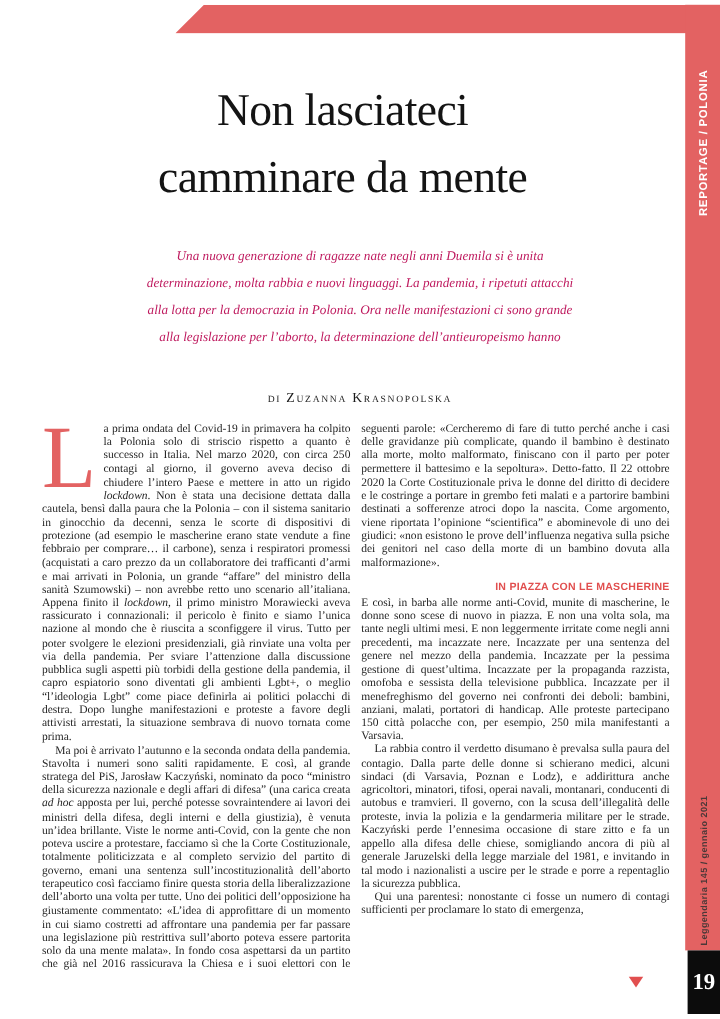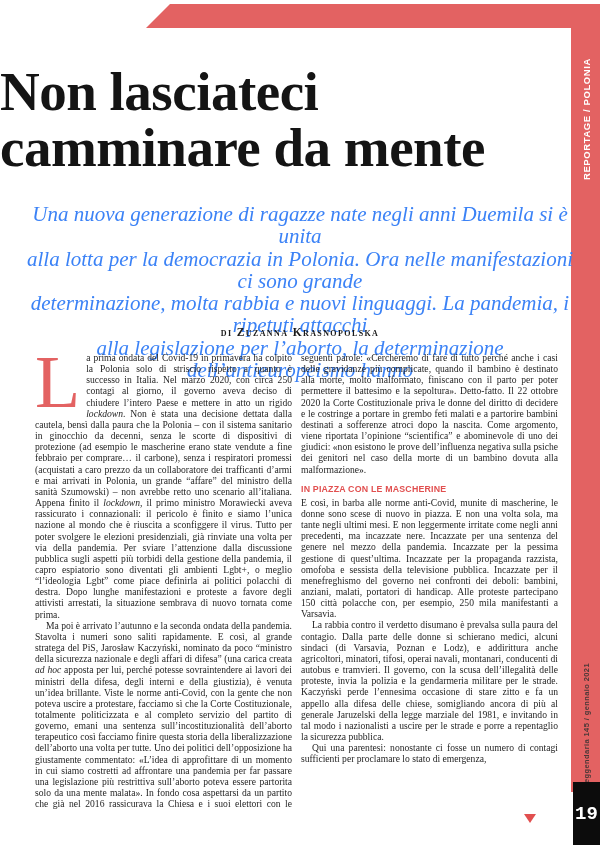--- a/index.html
+++ b/index.html
@@ -9,43 +9,43 @@
   
   .band-top{position:absolute;top:4px;left:146px;right:0;height:24px;background:#e36262;
             clip-path:polygon(24px 0,100% 0,100% 100%,0 100%);}
   .strip{position:absolute;top:4px;right:0;width:29px;height:788px;background:#e36262;}
   .kicker{position:absolute;top:58px;right:8px;writing-mode:vertical-rl;transform:rotate(180deg);
           font-family:"Liberation Sans",sans-serif;font-weight:bold;font-size:9.5px;
           letter-spacing:0.6px;color:#ffffff;white-space:nowrap;}
   .credit{position:absolute;bottom:61px;right:9px;writing-mode:vertical-rl;transform:rotate(180deg);
           font-family:"Liberation Sans",sans-serif;font-weight:bold;font-size:7.5px;
           letter-spacing:0.4px;color:#4a3838;white-space:nowrap;}
-  .pagenum-box{position:absolute;right:0;bottom:4px;width:27px;height:63px;background:#0c0c0c;
+  .pagenum-box{position:absolute;right:0;bottom:4px;width:27px;height:53px;background:#0c0c0c;
           display:flex;align-items:center;justify-content:center;
-          font-family:Liberation Mono, monospace;font-weight:bold;font-size:19px;color:#ffffff;}
+          font-family:Liberation Serif, serif;font-weight:bold;font-size:19px;color:#ffffff;}
 
   
-  .title{position:absolute;top:64px;left:0;width:571px;margin:0;
-         font-weight:bold;font-size:55px;line-height:56px;color:#141414;letter-spacing:-0.5px;}
+  .title{position:absolute;top:64px;left:0;width:571px;margin:0;text-align:center;
+         font-weight:normal;font-size:38px;line-height:56px;color:#141414;letter-spacing:-0.5px;}
   .title .tl{display:block;}
   .standfirst{position:absolute;top:203px;left:20px;width:560px;text-align:center;
-         font-style:italic;font-size:21px;line-height:22.3px;color:#3b82f6;}
+         font-style:italic;font-size:11px;line-height:22.3px;color:#be185d;}
   .byline{position:absolute;top:326px;left:20px;width:560px;text-align:center;
-         font-variant:small-caps;font-size:11.5px;letter-spacing:1.4px;color:#1a1a1a;font-weight:bold;}
+         font-variant:small-caps;font-size:11.5px;letter-spacing:1.4px;color:#1a1a1a;}
 
   
   .body{position:absolute;top:352px;left:35px;width:523px;height:462px;overflow:hidden;
         column-count:2;column-gap:9px;column-fill:auto;
         font-size:9.6px;line-height:11.15px;text-align:justify;color:#1f1f1f;}
   .body p{margin:0;}
   .body p.indent{text-indent:11px;}
   .body em{}
   .dropcap{float:left;font-size:74px;line-height:56px;color:#e36262;margin:2px 6px 0 0;}
   .subhead{font-family:"Liberation Sans",sans-serif;font-weight:bold;color:#e14f4f;
-        font-size:8.8px;line-height:11px;letter-spacing:0.2px;margin:9px 0 2px;text-align:left;}
+        font-size:8.8px;line-height:11px;letter-spacing:0.2px;margin:9px 0 2px;text-align:right;}
   .more-triangle{position:absolute;left:524px;top:814px;width:0;height:0;
         border-left:6px solid transparent;border-right:6px solid transparent;
         border-top:9px solid #e14f4f;}
 </style>
 </head>
 <body>
 
 <div class="page">
 
   <div class="band-top"></div>
@@ -57,22 +57,22 @@
     <span>19</span>
   </div>
 
   <h1 class="title">
     <span class="tl">Non lasciateci</span>
     <span class="tl">camminare da mente</span>
   </h1>
 
   <div class="standfirst">
     <div>Una nuova generazione di ragazze nate negli anni Duemila si è unita</div>
+    <div>determinazione, molta rabbia e nuovi linguaggi. La pandemia, i ripetuti attacchi</div>
     <div>alla lotta per la democrazia in Polonia. Ora nelle manifestazioni ci sono grande</div>
-    <div>determinazione, molta rabbia e nuovi linguaggi. La pandemia, i ripetuti attacchi</div>
     <div>alla legislazione per l’aborto, la determinazione dell’antieuropeismo hanno</div>
   </div>
 
   <div class="byline">di Zuzanna Krasnopolska</div>
 
   <div class="body">
       <p><span class="dropcap">L</span><span>a prima ondata del Covid-19 in primavera ha colpito la Polonia solo di striscio rispetto a quanto è successo in Italia. Nel marzo 2020, con circa 250 contagi al giorno, il governo aveva deciso di chiudere l’intero Paese e mettere in atto un rigido </span><em>lockdown</em><span>. Non è stata una decisione dettata dalla cautela, bensì dalla paura che la Polonia – con il sistema sanitario in ginocchio da decenni, senza le scorte di dispositivi di protezione (ad esempio le mascherine erano state vendute a fine febbraio per comprare… il carbone), senza i respiratori promessi (acquistati a caro prezzo da un collaboratore dei trafficanti d’armi e mai arrivati in Polonia, un grande “affare” del ministro della sanità Szumowski) – non avrebbe retto uno scenario all’italiana. Appena finito il </span><em>lockdown</em><span>, il primo ministro Morawiecki aveva rassicurato i connazionali: il pericolo è finito e siamo l’unica nazione al mondo che è riuscita a sconfiggere il virus. Tutto per poter svolgere le elezioni presidenziali, già rinviate una volta per via della pandemia. Per sviare l’attenzione dalla discussione pubblica sugli aspetti più torbidi della gestione della pandemia, il capro espiatorio sono diventati gli ambienti Lgbt+, o meglio “l’ideologia Lgbt” come piace definirla ai politici polacchi di destra. Dopo lunghe manifestazioni e proteste a favore degli attivisti arrestati, la situazione sembrava di nuovo tornata come prima.</span></p>
       <p class="indent"><span>Ma poi è arrivato l’autunno e la seconda ondata della pandemia. Stavolta i numeri sono saliti rapidamente. E così, al grande stratega del PiS, Jarosław Kaczyński, nominato da poco “ministro della sicurezza nazionale e degli affari di difesa” (una carica creata </span><em>ad hoc</em><span> apposta per lui, perché potesse sovraintendere ai lavori dei ministri della difesa, degli interni e della giustizia), è venuta un’idea brillante. Viste le norme anti-Covid, con la gente che non poteva uscire a protestare, facciamo sì che la Corte Costituzionale, totalmente politicizzata e al completo servizio del partito di governo, emani una sentenza sull’incostituzionalità dell’aborto terapeutico così facciamo finire questa storia della liberalizzazione dell’aborto una volta per tutte. Uno dei politici dell’opposizione ha giustamente commentato: «L’idea di approfittare di un momento in cui siamo costretti ad affrontare una pandemia per far passare una legislazione più restrittiva sull’aborto poteva essere partorita solo da una mente malata». In fondo cosa aspettarsi da un partito che già nel 2016 rassicurava la Chiesa e i suoi elettori con le seguenti parole: «Cercheremo di fare di tutto perché anche i casi delle gravidanze più complicate, quando il bambino è destinato alla morte, molto malformato, finiscano con il parto per poter permettere il battesimo e la sepoltura». Detto-fatto. Il 22 ottobre 2020 la Corte Costituzionale priva le donne del diritto di decidere e le costringe a portare in grembo feti malati e a partorire bambini destinati a sofferenze atroci dopo la nascita. Come argomento, viene riportata l’opinione “scientifica” e abominevole di uno dei giudici: «non esistono le prove dell’influenza negativa sulla psiche dei genitori nel caso della morte di un bambino dovuta alla malformazione».</span></p>
       <div class="subhead">IN PIAZZA CON LE MASCHERINE</div>
       <p><span>E così, in barba alle norme anti-Covid, munite di mascherine, le donne sono scese di nuovo in piazza. E non una volta sola, ma tante negli ultimi mesi. E non leggermente irritate come negli anni precedenti, ma incazzate nere. Incazzate per una sentenza del genere nel mezzo della pandemia. Incazzate per la pessima gestione di quest’ultima. Incazzate per la propaganda razzista, omofoba e sessista della televisione pubblica. Incazzate per il menefreghismo del governo nei confronti dei deboli: bambini, anziani, malati, portatori di handicap. Alle proteste partecipano 150 città polacche con, per esempio, 250 mila manifestanti a Varsavia.</span></p>

